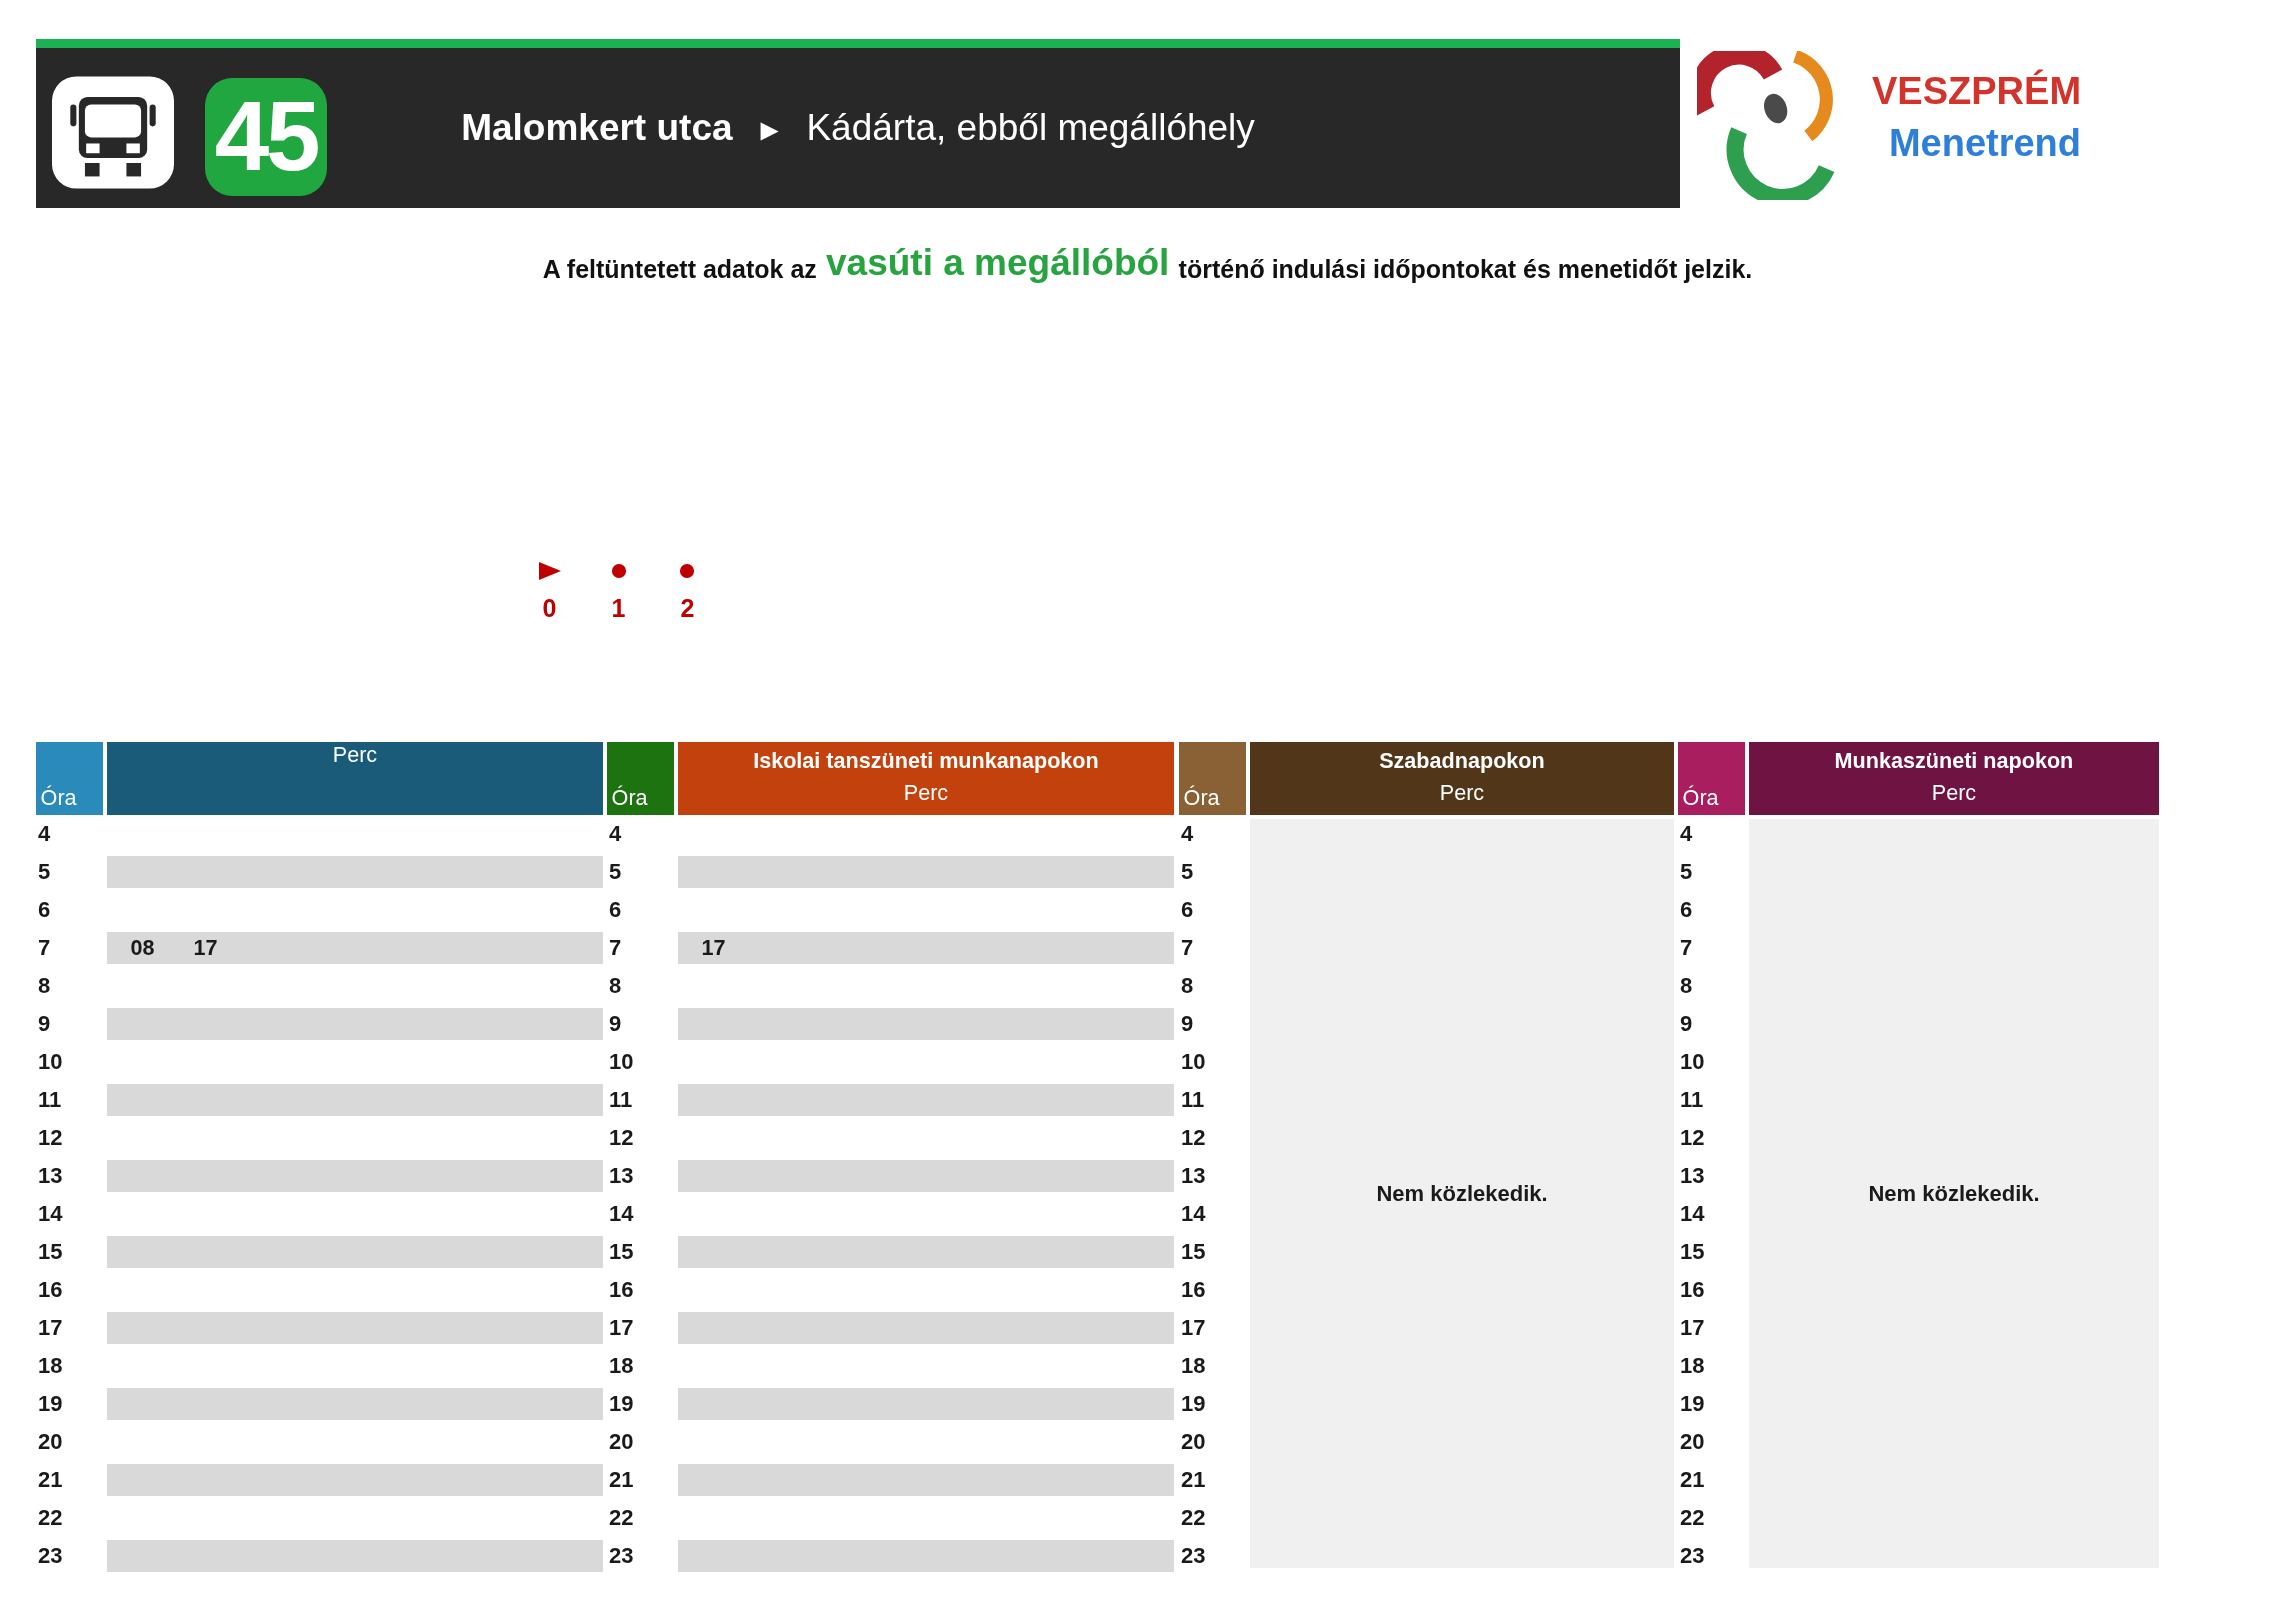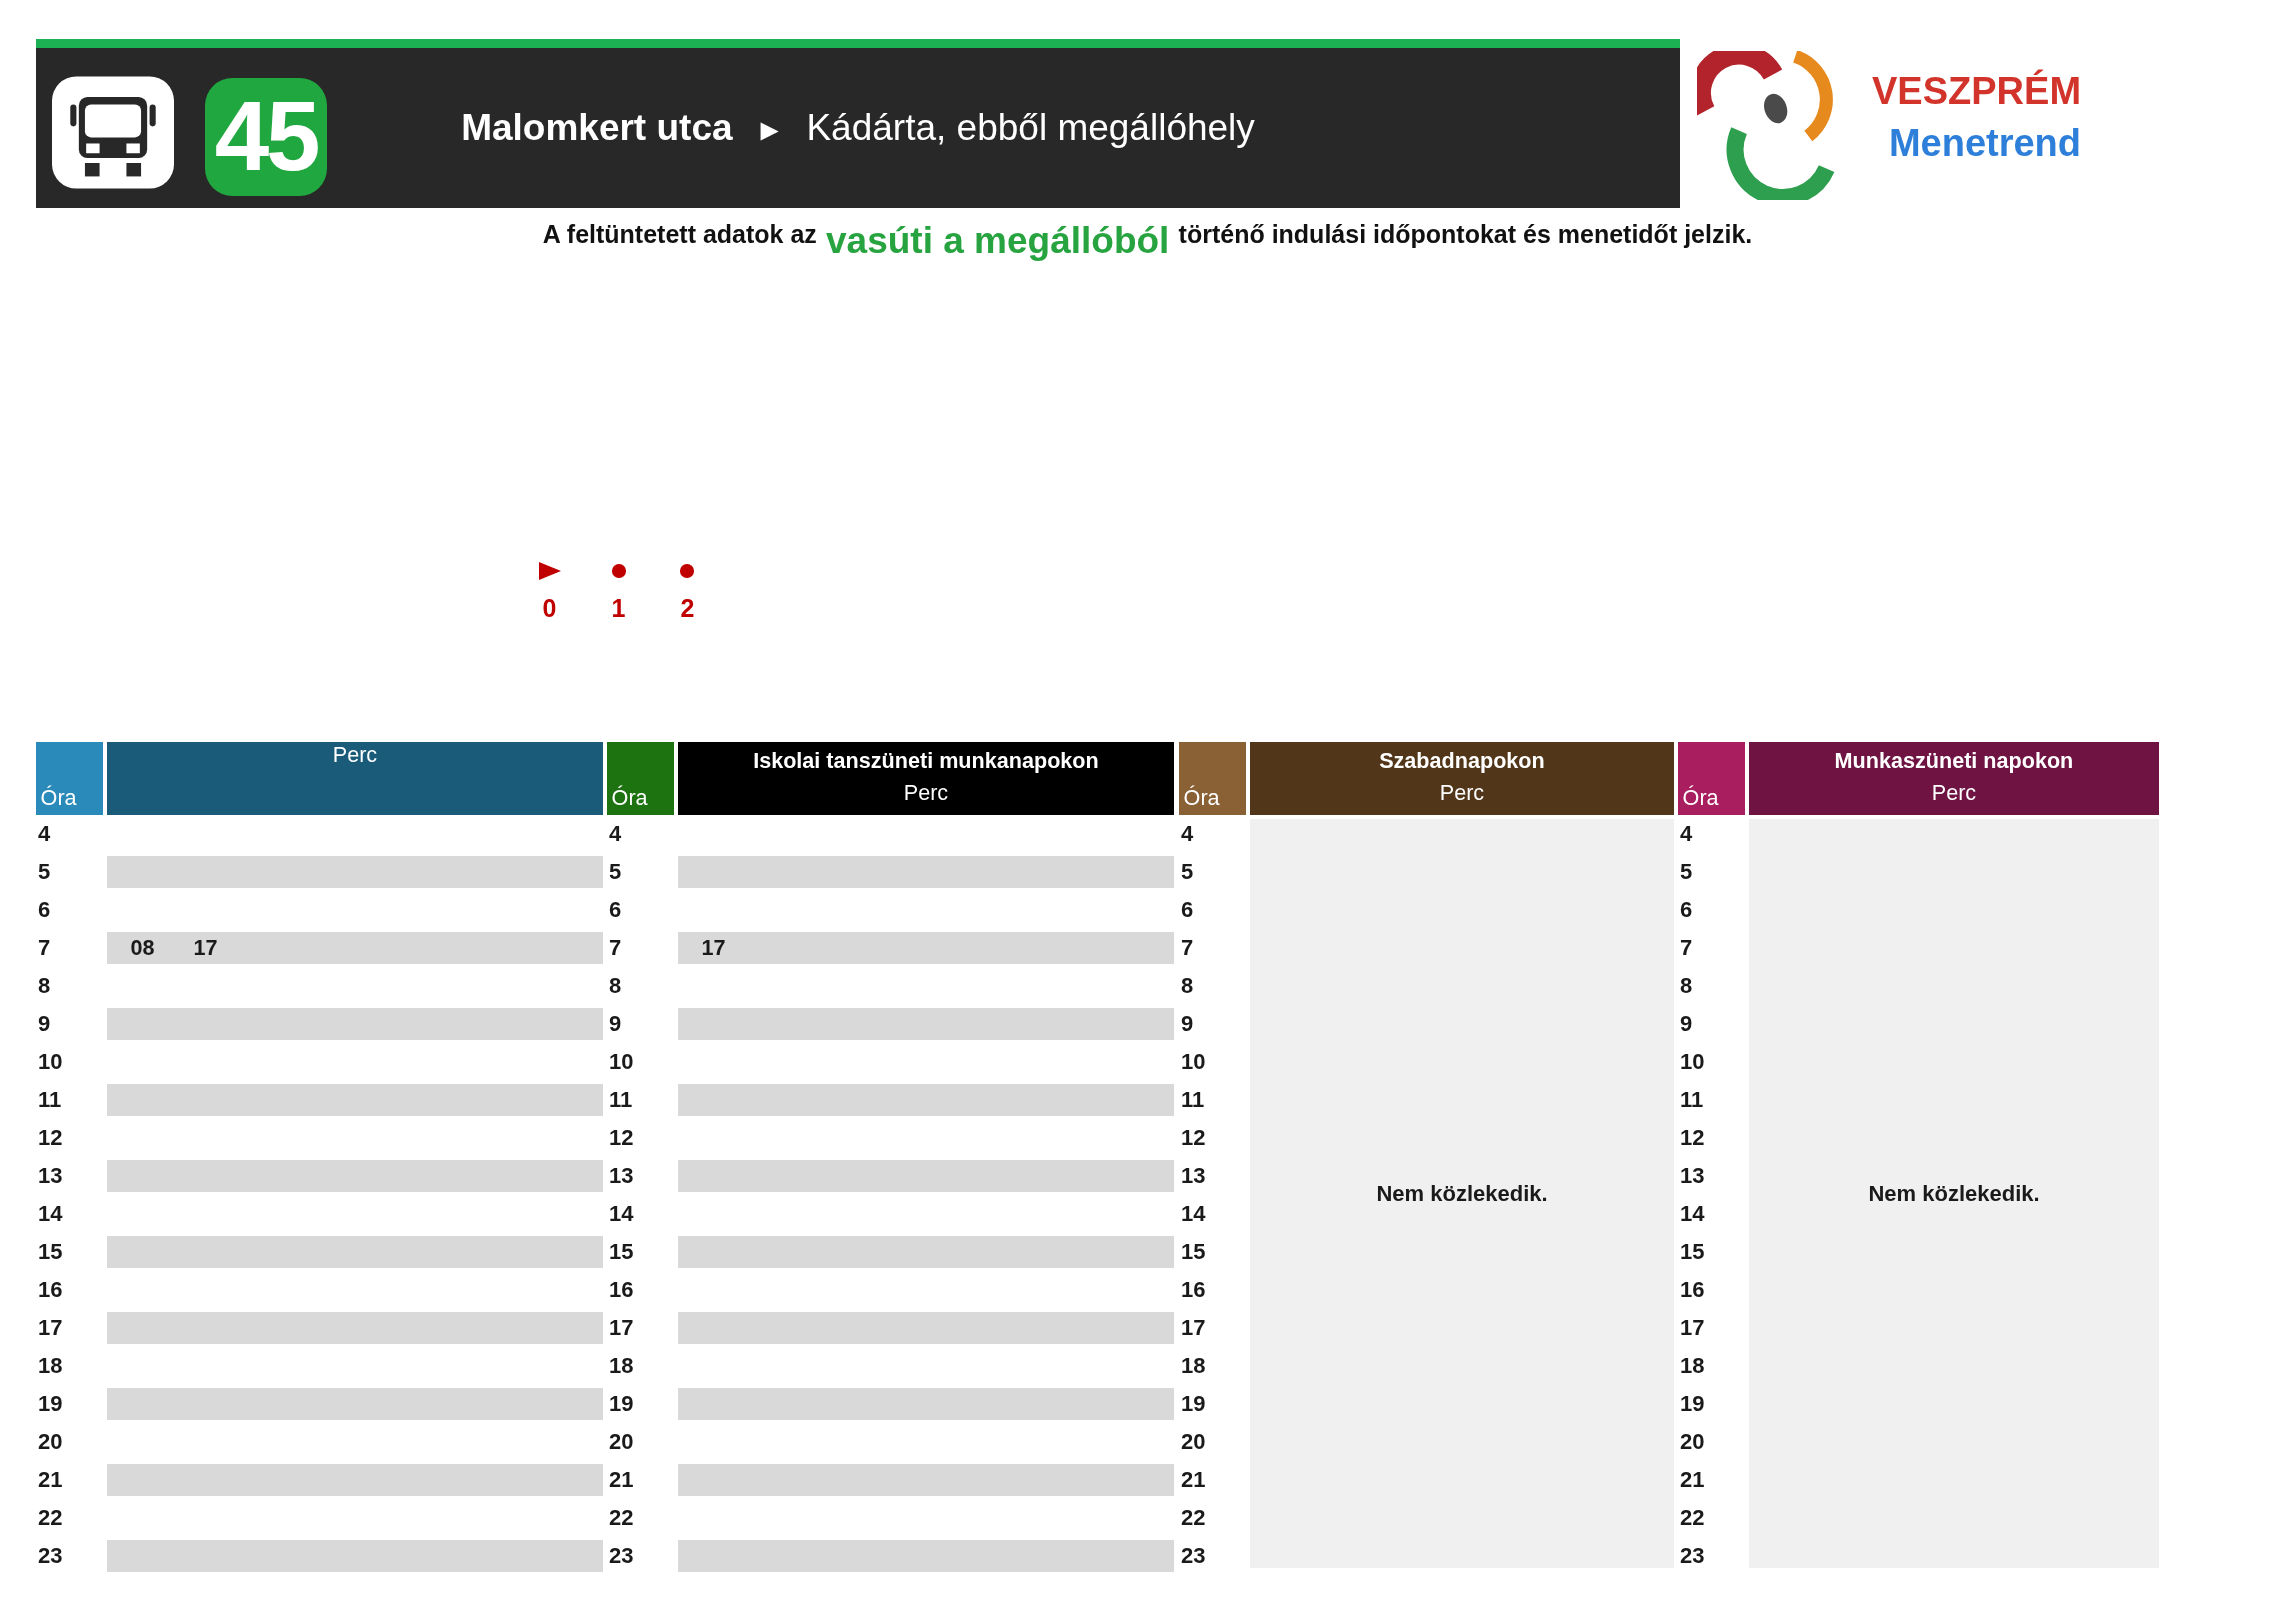--- a/index.html
+++ b/index.html
@@ -20,22 +20,22 @@
   .bar-title .t-to{font-weight:normal;}
 
   
   .brand{position:absolute;left:1697px;top:51px;width:589px;height:157px;}
   .brand svg{position:absolute;left:0;top:0;}
   .brand-text{position:absolute;left:175px;top:14.4px;line-height:52px;font-weight:bold;font-size:38px;}
   .brand-name{display:block;}
   .brand-product{display:block;text-align:right;}
 
   
-  .notice{position:absolute;left:0;top:220px;width:2295px;height:72px;
-          display:flex;align-items:flex-start;justify-content:center;white-space:pre;}
+  .notice{position:absolute;left:0;top:212px;width:2295px;height:72px;
+          display:flex;align-items:flex-end;justify-content:center;white-space:pre;}
   .notice .n-black{font-weight:bold;font-size:25px;color:#111;}
   .notice .n-green{font-weight:bold;font-size:37px;margin:0 9.2px;}
 
   
   #route-diagram{position:absolute;left:0;top:0;width:2295px;height:655px;}
   .stop-marker-tri{position:absolute;width:0;height:0;
                    border-top:9.2px solid transparent;border-bottom:9.2px solid transparent;}
   .stop-marker-dot{position:absolute;width:13.7px;height:13.7px;border-radius:50%;}
   .stop-minutes{position:absolute;width:39px;text-align:center;font-weight:bold;font-size:25px;}
 
@@ -227,21 +227,21 @@
               <div class="tt-stripe" style="background: rgb(217, 217, 217);"></div>
             </div>
           </div>
         </div>
       </div>
       <div class="tt-group" style="left: 571px; width: 567px;">
         <div class="tt-head">
           <div class="tt-ora" style="width: 67px; background: rgb(30, 115, 17);">
             <span>Óra</span>
           </div>
-          <div class="tt-perchead" style="background: #000000; justify-content: flex-end;">
+          <div class="tt-perchead" style="background: #c2410c; justify-content: flex-end;">
             <div class="tt-grouptitle">Iskolai tanszüneti munkanapokon</div>
             <div class="tt-perclabel">Perc</div>
           </div>
         </div>
         <div class="tt-body">
           <div class="tt-row">
             <div class="tt-hour" style="width: 67px;">4</div>
             <div class="tt-mins"></div>
           </div>
           <div class="tt-row">

